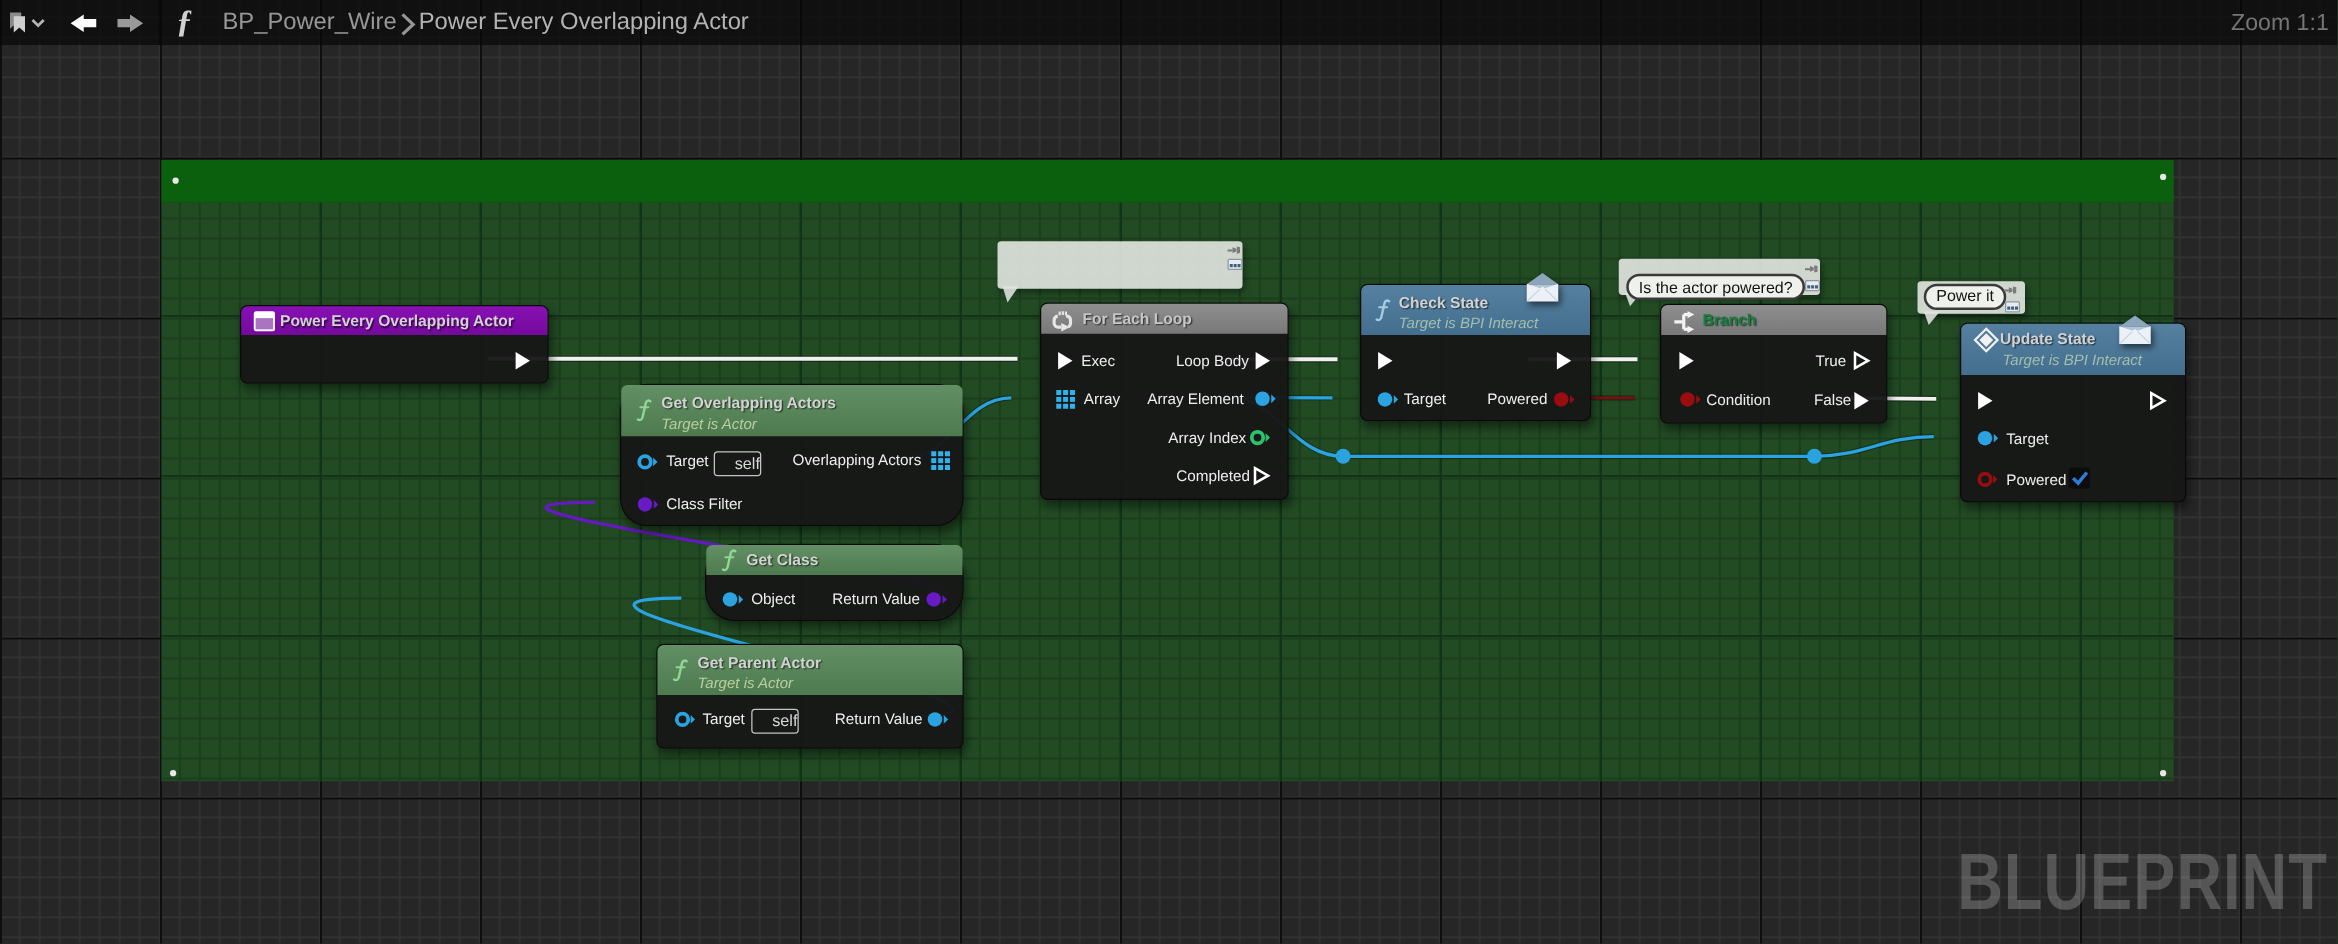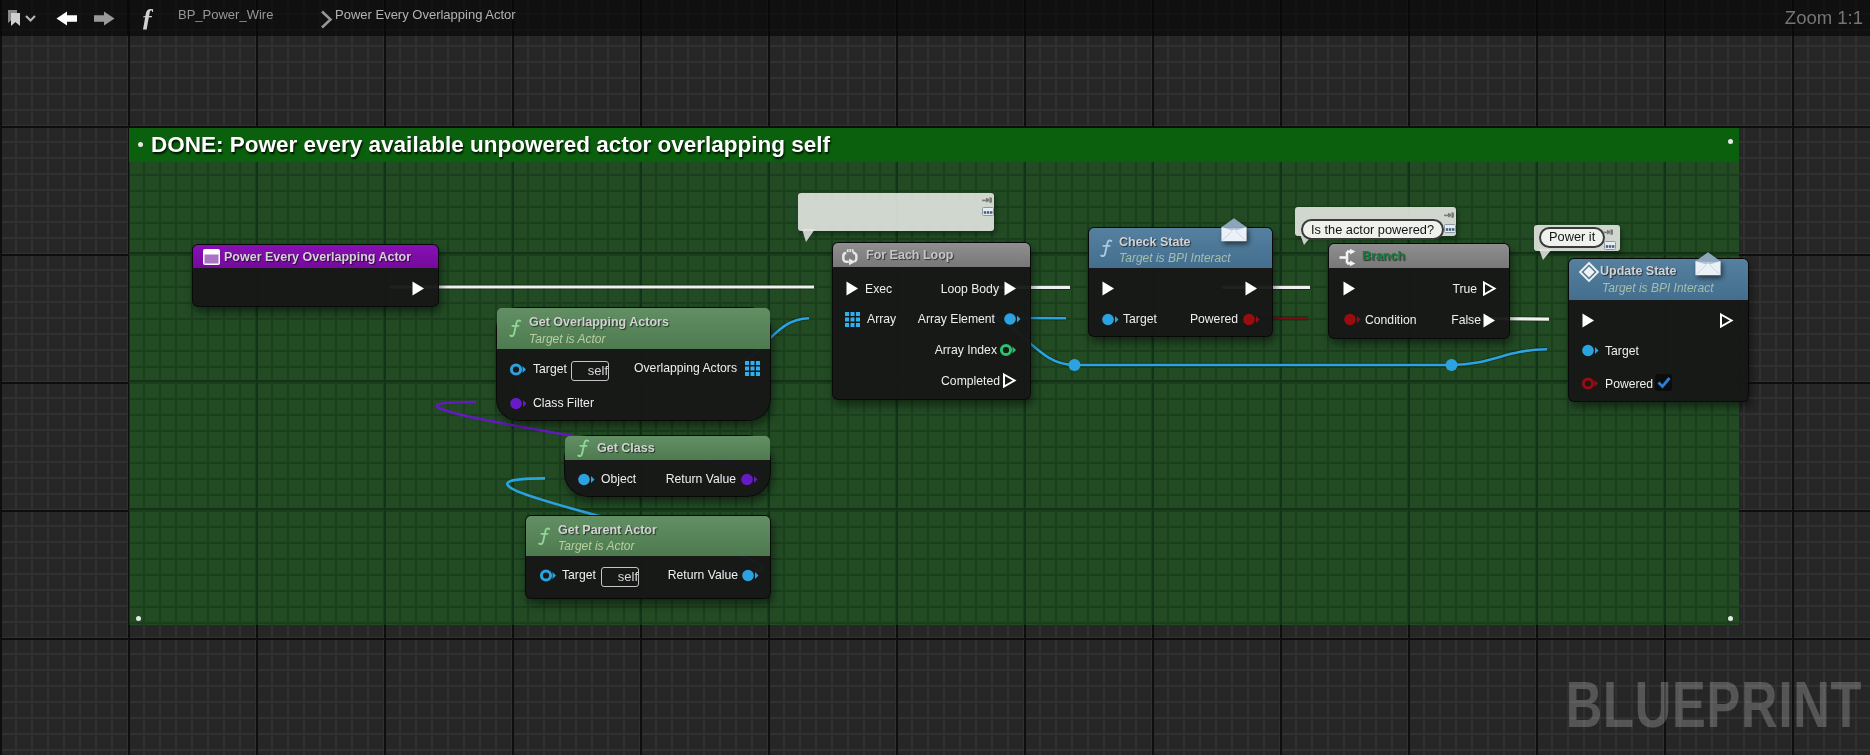--- a/index.html
+++ b/index.html
@@ -28,21 +28,21 @@
     background-size:128px 128px,128px 128px,16px 16px,16px 16px;
     background-position:0 -38px,-1px 0,0 -4px,-2px 0;
   }
   #chead{position:absolute;left:129px;top:128px;width:1610px;height:34px;background:#0b600d;}
   #ctitle{position:absolute;left:151px;top:132px;font-size:22.5px;font-weight:bold;color:#fff;
     text-shadow:1px 2px 2px rgba(0,0,0,0.85);}
   .cdot{position:absolute;width:5px;height:5px;border-radius:50%;background:#e8e8e8;}
   
   #topbar{position:absolute;left:0;top:0;width:1870px;height:36px;background:rgba(9,9,9,0.72);}
   #zoomtxt{position:absolute;right:7px;top:7px;font-size:18.5px;color:#757575;}
-  .bc{position:absolute;top:6.5px;font-size:13px;}
+  .bc{position:absolute;top:6.5px;font-size:19px;}
   
   .node{position:absolute;border-radius:6px;background:rgba(23,23,23,0.96);
     box-shadow:2px 5px 8px rgba(0,0,0,0.45);border:1px solid rgba(0,0,0,0.6);margin-left:34px;}
   .nhead{position:absolute;left:0;top:0;right:0;border-radius:5px 5px 0 0;}
   .ntitle{position:absolute;font-weight:bold;font-size:12.5px;color:#d2d2d2;text-shadow:1px 1px 1px rgba(0,0,0,0.6);white-space:nowrap;}
   .nsub{position:absolute;font-style:italic;font-size:12px;white-space:nowrap;}
   .plabel{position:absolute;font-size:12.2px;color:#eee;white-space:nowrap;}
   .selfbox{position:absolute;border:1.5px solid #c4c4c4;border-radius:3px;color:#d8d8d8;font-size:13px;
     text-align:right;line-height:18px;}
   svg.pin{position:absolute;overflow:visible;}
@@ -52,21 +52,20 @@
     color:#141414;font-size:12.8px;line-height:14px;padding:1.5px 8px;white-space:nowrap;}
   .btail{position:absolute;width:0;height:0;}
 </style>
 </head>
 <body>
 <div id="page">
   <div id="grid"></div>
 
   <div id="cbody"></div>
   <div id="chead"></div>
-  <div id="ctitle">DONE: Power every available unpowered actor overlapping self</div>
   <div class="cdot" style="left:138px;top:141.5px;"></div>
   <div class="cdot" style="left:1728px;top:138.5px;"></div>
   <div class="cdot" style="left:136px;top:615.5px;"></div>
   <div class="cdot" style="left:1728px;top:615.5px;"></div>
 
   <svg id="wires" style="position:absolute;left:0;top:0;" width="1870" height="755">
     <g stroke="rgba(0,0,0,0.35)" stroke-width="5" fill="none">
       <path d="M390,287 L814,287"></path>
       <path d="M982,287.4 L1070,287.4"></path>
       <path d="M1222,287.4 L1310,287.4"></path>

